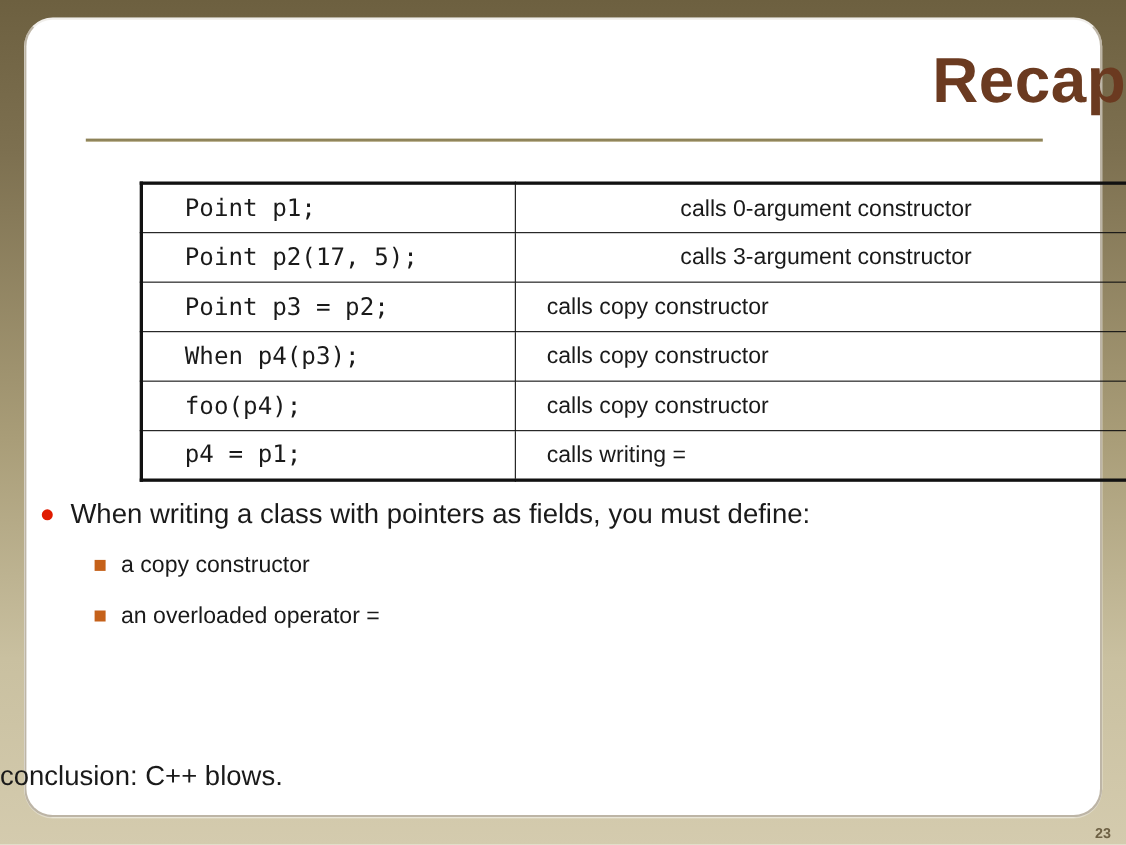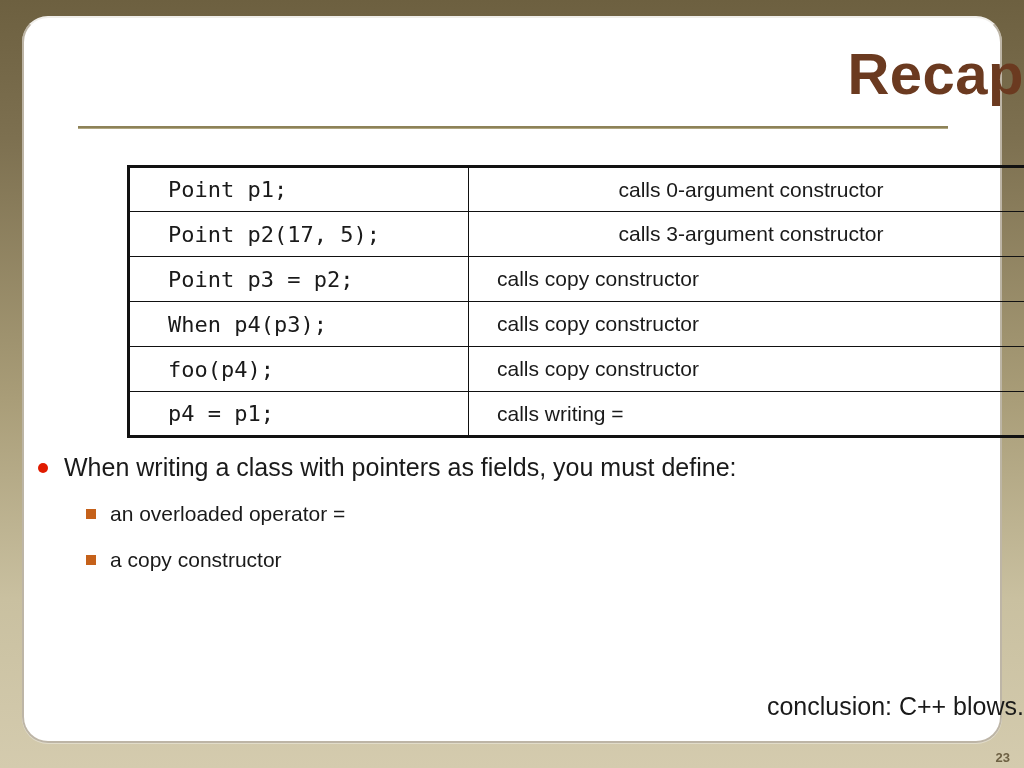--- a/index.html
+++ b/index.html
@@ -145,21 +145,21 @@
     height: 10px;
     background: #c5611a;
   }
 
   
   #closing {
     position: absolute;
     left: 0;
     top: 692px;
     width: 1024px;
-    text-align: right;
+    text-align: left;
     font-size: 25px;
     color: #1a1a1a;
   }
 
   
   #page-number {
     position: absolute;
     right: 14px;
     bottom: 3px;
     font-size: 13px;
@@ -207,25 +207,25 @@
     </tbody>
   </table>
 
   <div id="bullets">
     <div class="lvl1">
       <span class="dot"></span>
       <span>When writing a class with pointers as fields, you must define:</span>
     </div>
     <div class="lvl2">
       <span class="square"></span>
-      <span>an overloaded operator =</span>
+      <span>a copy constructor</span>
     </div>
     <div class="lvl2">
       <span class="square"></span>
-      <span>a copy constructor</span>
+      <span>an overloaded operator =</span>
     </div>
   </div>
 
   <div id="closing">conclusion: C++ blows.</div>
 
   <div id="page-number">23</div>
 
 </div>
 
 </body></html>

